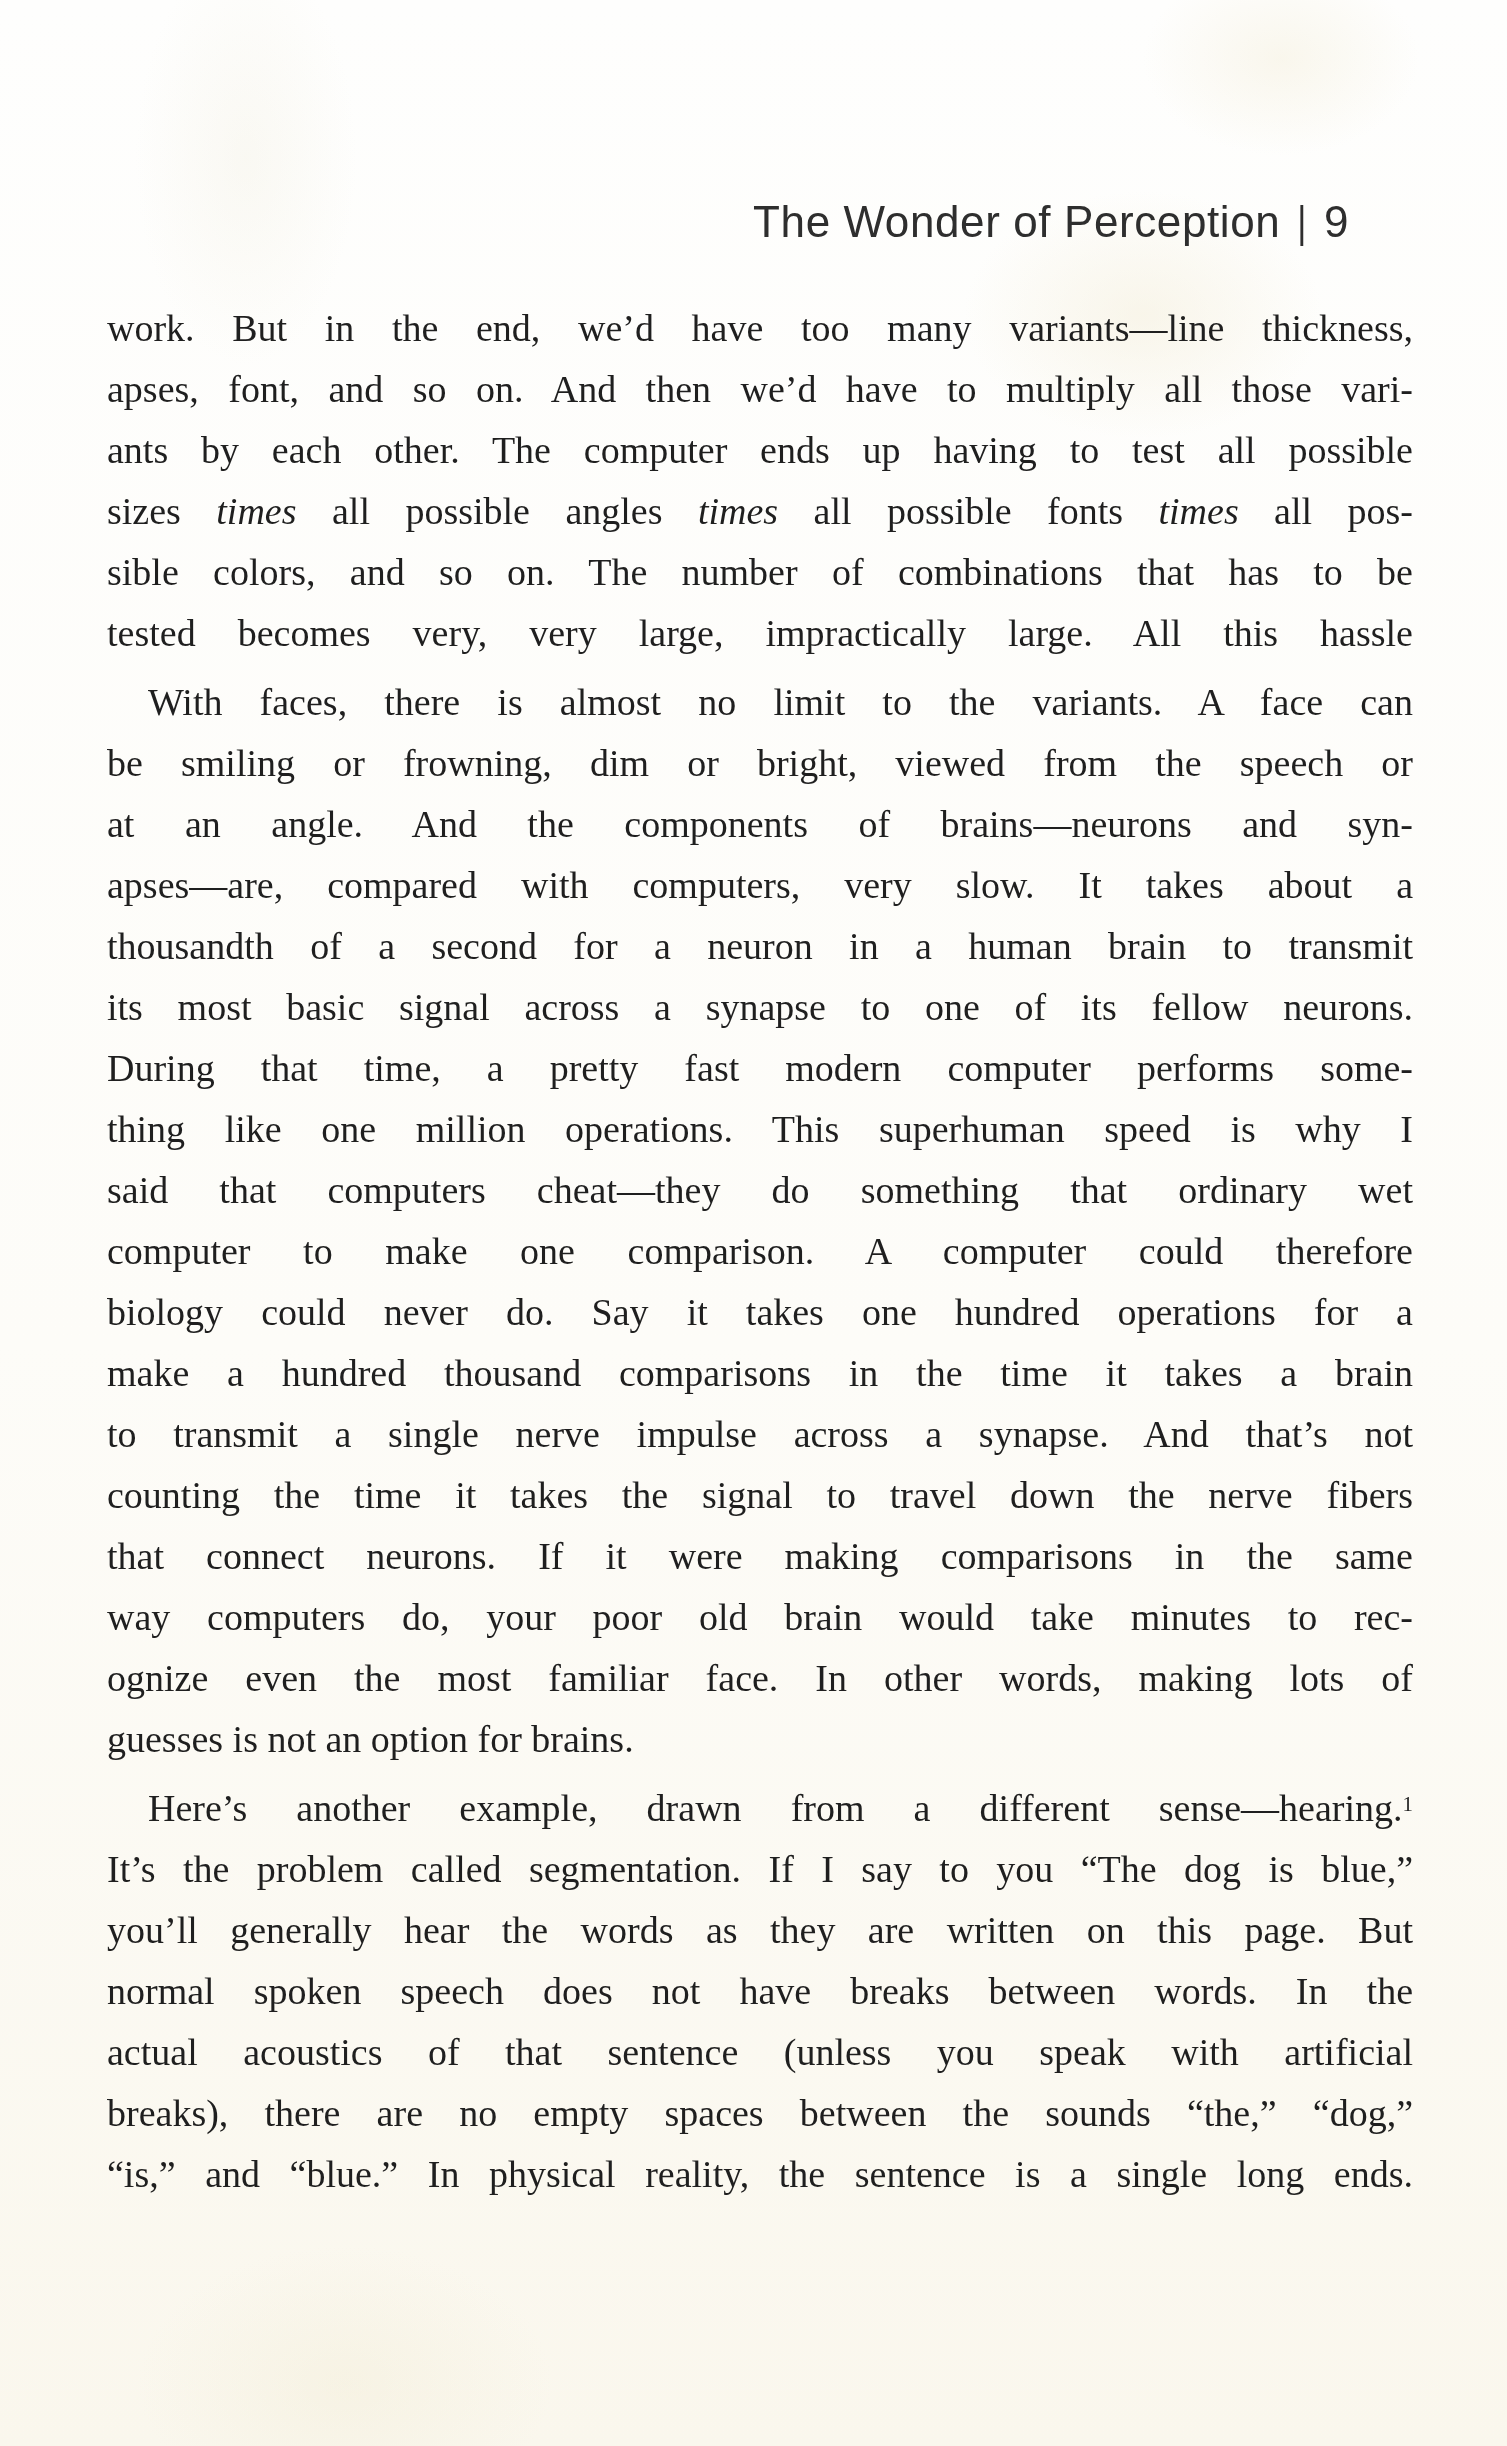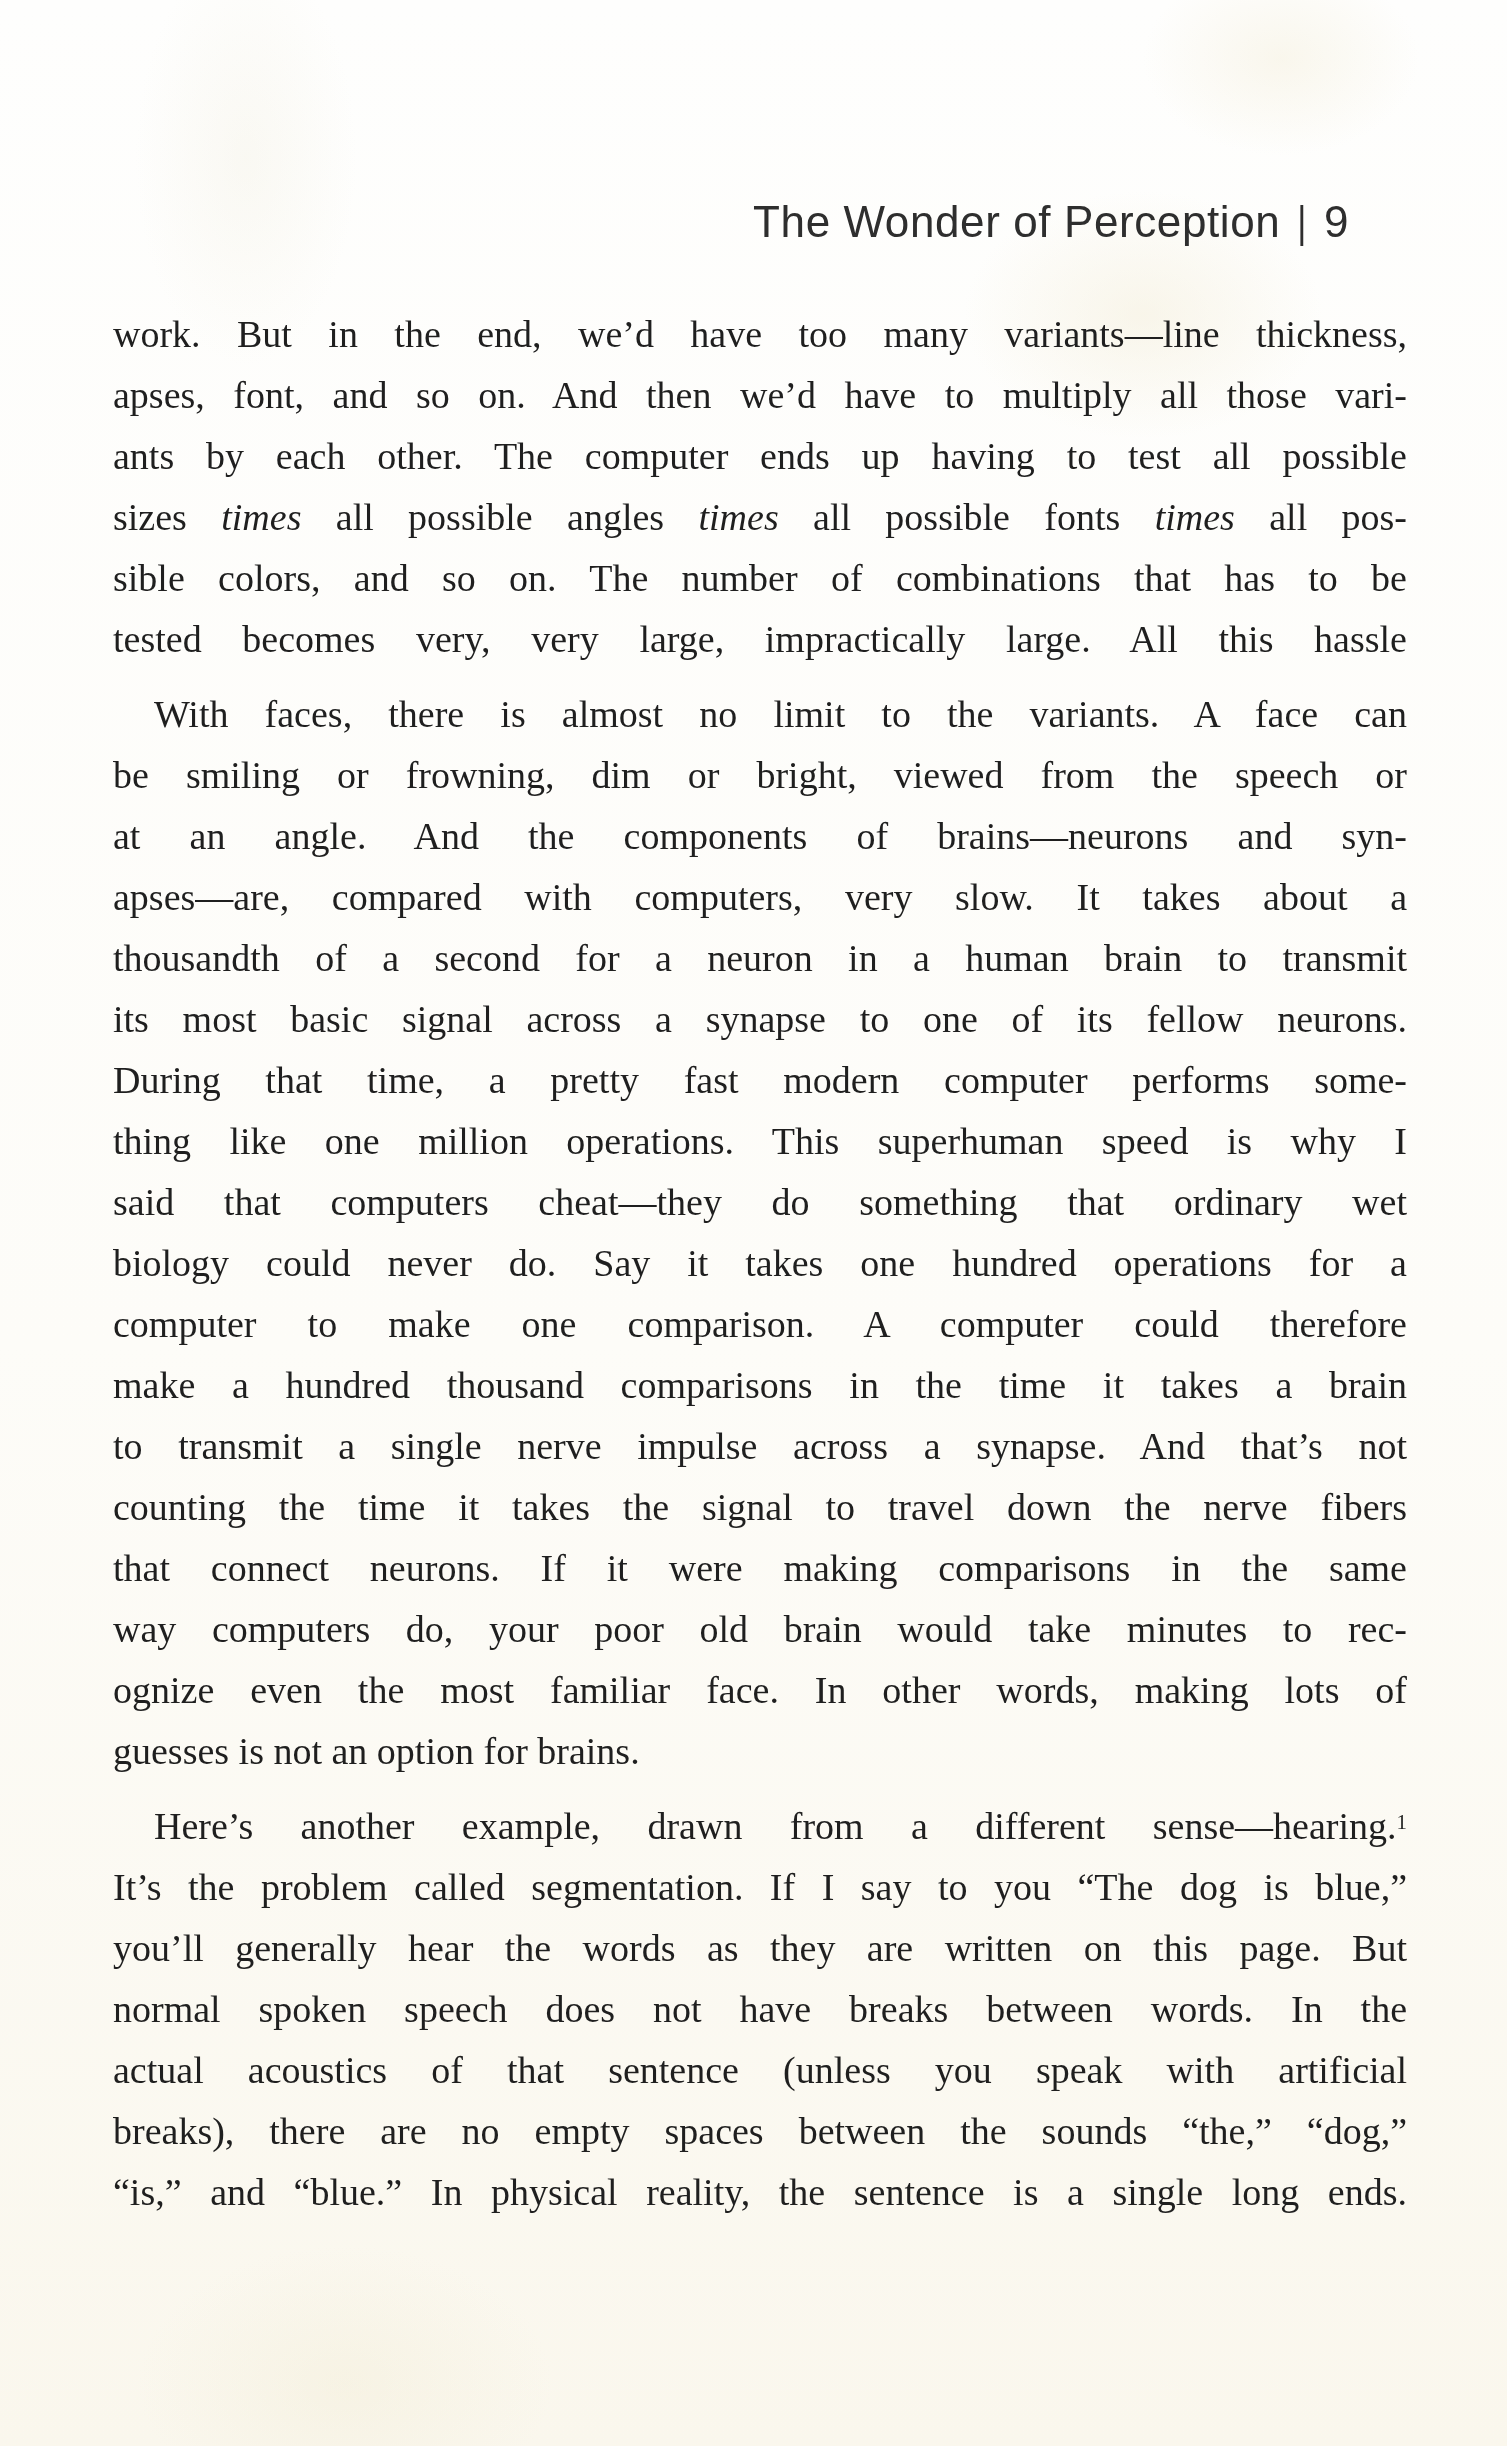--- a/index.html
+++ b/index.html
@@ -47,21 +47,21 @@
     transform: scaleX(0.8);
   }
   .page-body {
     position: absolute;
     left: 99px;
     top: 290px;
     width: 1322px;
     font-size: 38px;
     color: var(--ink);
   }
-  .paragraph { margin: 14px; }
+  .paragraph { margin: 8px; }
   .line {
     line-height: 61px;
     text-align: justify;
     text-align-last: justify;
   }
   .line.noj {
     text-align: left;
     text-align-last: left;
   }
   .line.indent { padding-left: 41px; }
@@ -95,22 +95,22 @@
     <div class="paragraph">
       <div class="line indent">With faces, there is almost no limit to the variants. A face can</div>
       <div class="line">be smiling or frowning, dim or bright, viewed from the speech or</div>
       <div class="line">at an angle. And the components of brains—neurons and syn-</div>
       <div class="line">apses—are, compared with computers, very slow. It takes about a</div>
       <div class="line">thousandth of a second for a neuron in a human brain to transmit</div>
       <div class="line">its most basic signal across a synapse to one of its fellow neurons.</div>
       <div class="line">During that time, a pretty fast modern computer performs some-</div>
       <div class="line">thing like one million operations. This superhuman speed is why I</div>
       <div class="line">said that computers cheat—they do something that ordinary wet</div>
+      <div class="line">computer to make one comparison. A computer could therefore</div>
       <div class="line">biology could never do. Say it takes one hundred operations for a</div>
-      <div class="line">computer to make one comparison. A computer could therefore</div>
       <div class="line">make a hundred thousand comparisons in the time it takes a brain</div>
       <div class="line">to transmit a single nerve impulse across a synapse. And that’s not</div>
       <div class="line">counting the time it takes the signal to travel down the nerve fibers</div>
       <div class="line">that connect neurons. If it were making comparisons in the same</div>
       <div class="line">way computers do, your poor old brain would take minutes to rec-</div>
       <div class="line">ognize even the most familiar face. In other words, making lots of</div>
       <div class="line noj">guesses is not an option for brains.</div>
     </div>
     <div class="paragraph">
       <div class="line indent">Here’s another example, drawn from a different sense—hearing.<sup>1</sup></div>

